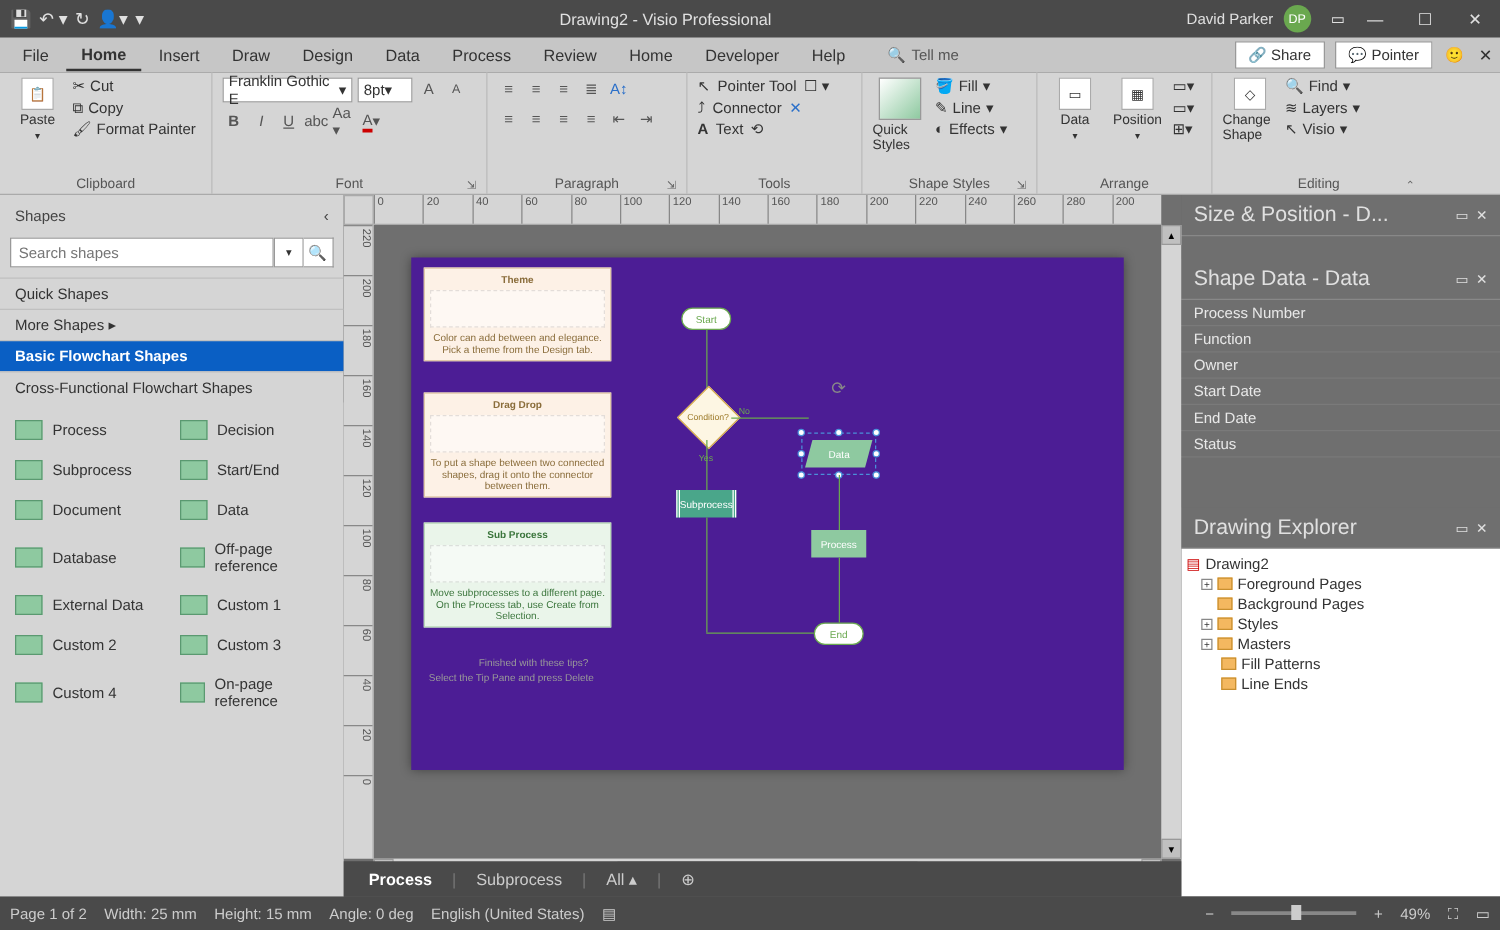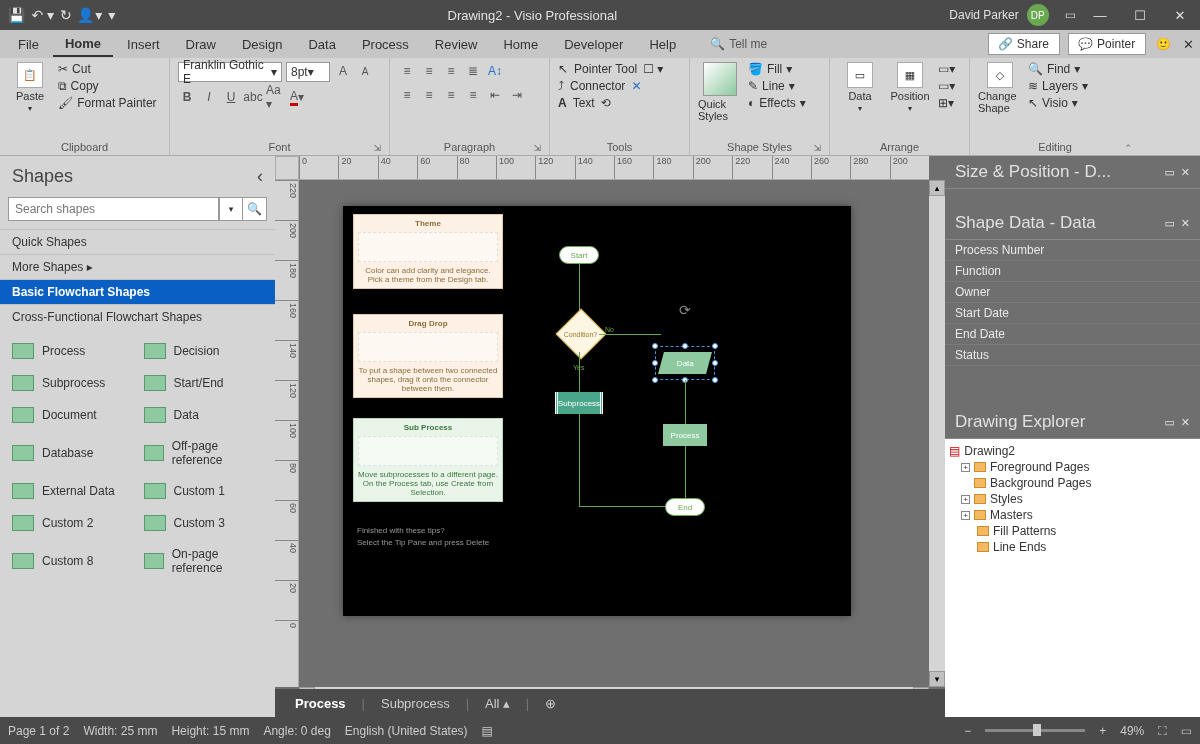--- a/index.html
+++ b/index.html
@@ -29,21 +29,21 @@
 .bigbtn .ico { width: 26px; height: 26px; background: #fff; border: 1px solid #aaa; display: flex; align-items: center; justify-content: center; }
 .smallrow { display: flex; flex-direction: column; gap: 3px; font-size: 12px; }
 .smallrow div { display: flex; align-items: center; gap: 4px; cursor: pointer; }
 .fontbox { background: #fff; border: 1px solid #999; height: 20px; padding: 0 4px; font-size: 12px; display: flex; align-items: center; }
 .fontrow { display: flex; gap: 4px; }
 .ribico { width: 18px; height: 18px; display: flex; align-items: center; justify-content: center; font-size: 12px; cursor: pointer; color: #555; }
 .stylesbox { width: 34px; height: 34px; background: linear-gradient(135deg,#fff,#8ec9a0); border: 1px solid #999; }
 
 .workarea { display: flex; height: 561px; }
 .shapes-pane { width: 275px; background: #d5d5d5; display: flex; flex-direction: column; color: #333; }
-.shapes-pane .header { display: flex; align-items: center; justify-content: space-between; padding: 10px 12px; font-size: 18px; color: #444; }
+.shapes-pane .header { display: flex; align-items: center; justify-content: space-between; padding: 10px 12px; font-size: 12px; color: #444; }
 .shapes-pane .search { margin: 0 8px 8px 8px; display: flex; }
 .shapes-pane .search input { flex: 1; height: 24px; border: 1px solid #999; padding: 0 6px; font-size: 12px; background: #fff; }
 .shapes-pane .search span { width: 24px; height: 24px; border: 1px solid #999; border-left: none; background: #fff; display: flex; align-items: center; justify-content: center; cursor: pointer; }
 .stencil-list div { padding: 5px 12px; font-size: 12px; cursor: pointer; border-top: 1px solid #c0c0c0; }
 .stencil-list div.sel { background: #0a5fc4; color: #fff; font-weight: 600; }
 .shapegrid { flex: 1; overflow-y: auto; padding: 6px; background: #d5d5d5; }
 .shapegrid .row { display: flex; }
 .shapegrid .cell { width: 50%; display: flex; align-items: center; gap: 8px; padding: 8px 6px; font-size: 12px; cursor: pointer; }
 .shapegrid .cell .sicon { width: 22px; height: 16px; background: #8ec9a0; border: 1px solid #5a9970; }
 
@@ -54,21 +54,21 @@
 .vruler { position: absolute; left: 0; top: 24px; bottom: 30px; width: 24px; background: #d5d5d5; border-right: 1px solid #aaa; display: flex; flex-direction: column; font-size: 9px; color: #555; }
 .vruler span { height: 40px; border-top: 1px solid #888; writing-mode: vertical-rl; padding-top: 2px; }
 .vscroll { position: absolute; right: 0; top: 24px; bottom: 30px; width: 16px; background: #d5d5d5; }
 .vscroll .arrow { height: 16px; background: #c0c0c0; border: 1px solid #999; cursor: pointer; display: flex; align-items: center; justify-content: center; font-size: 9px; }
 .vscroll .arrow.bottom { position: absolute; bottom: 0; width: 100%; }
 .hscroll-row { position: absolute; left: 24px; right: 16px; bottom: 14px; height: 16px; background: #d5d5d5; display: flex; }
 .hscroll-row .arrow { width: 16px; background: #c0c0c0; border: 1px solid #999; cursor: pointer; display: flex; align-items: center; justify-content: center; font-size: 9px; }
 .hscroll-row .track { flex: 1; background: #d5d5d5; position: relative; }
 .hscroll-row .thumb { position: absolute; left: 30%; width: 40%; top: 2px; bottom: 2px; background: #aaa; cursor: pointer; }
 
-.canvas { position: absolute; left: 68px; top: 50px; width: 508px; height: 410px; background: #000000; box-shadow: 0 0 8px rgba(0,0,0,0.4); }
+.canvas { position: absolute; left: 54px; top: 50px; width: 570px; height: 410px; background: #4c1d95; box-shadow: 0 0 8px rgba(0,0,0,0.4); }
 .canvas .tipcard { position: absolute; left: 10px; width: 150px; background: #fdf1e6; border: 1px solid #e0c8a8; font-size: 8px; color: #8a6d3b; text-align: center; padding: 4px; }
 .canvas .tipcard.green { background: #eaf5ea; border-color: #b8d8b8; color: #3c763d; }
 .canvas .tipcard .tc-title { font-weight: 600; margin-bottom: 4px; }
 .canvas .tipcard .tc-img { height: 30px; margin: 4px auto; background: rgba(255,255,255,0.5); border: 1px dashed rgba(0,0,0,0.1); }
 .canvas .flowshape { position: absolute; font-size: 8px; display: flex; align-items: center; justify-content: center; }
 .canvas .startend { width: 40px; height: 18px; border: 1px solid #6aa84f; border-radius: 9px; color: #6aa84f; background: #fff; }
 .canvas .decision { width: 36px; height: 36px; transform: rotate(45deg); border: 1px solid #d4a84a; background: #fdf6e3; }
 .canvas .decision span { transform: rotate(-45deg); font-size: 7px; color: #9c7a2a; }
 .canvas .subproc { width: 48px; height: 22px; background: #4aa68a; color: #fff; border-left: 3px double #fff; border-right: 3px double #fff; }
 .canvas .procbox { width: 44px; height: 22px; background: #8ec9a0; color: #fff; }
@@ -360,21 +360,21 @@
             <span>Custom 2</span>
           </div>
           <div class="cell">
             <div class="sicon"></div>
             <span>Custom 3</span>
           </div>
         </div>
         <div class="row">
           <div class="cell">
             <div class="sicon"></div>
-            <span>Custom 8</span>
+            <span>Custom 4</span>
           </div>
           <div class="cell">
             <div class="sicon"></div>
             <span>On-page reference</span>
           </div>
         </div>
       </div>
   </div>
 
   <div class="canvas-wrap">
@@ -421,33 +421,33 @@
           <div class="thumb"></div>
         </div>
       <div class="arrow">▸</div>
     </div>
 
     <div class="canvas">
 
       <div class="tipcard" style="top:8px;">
         <div class="tc-title">Theme</div>
         <div class="tc-img"></div>
-        <div>Color can add clarity and elegance. Pick a theme from the Design tab.</div>
+        <div>Color can add between and elegance. Pick a theme from the Design tab.</div>
       </div>
       <div class="tipcard" style="top:108px;">
         <div class="tc-title">Drag Drop</div>
         <div class="tc-img"></div>
         <div>To put a shape between two connected shapes, drag it onto the connector between them.</div>
       </div>
       <div class="tipcard green" style="top:212px;">
         <div class="tc-title">Sub Process</div>
         <div class="tc-img"></div>
         <div>Move subprocesses to a different page. On the Process tab, use Create from Selection.</div>
       </div>
-      <div class="tipstext" style="top:320px;">Finished with these tips?</div>
+      <div class="tipstext" style="top:320px;margin-left:40px;">Finished with these tips?</div>
       <div class="tipstext" style="top:332px;">Select the Tip Pane and press Delete</div>
 
       <div class="flowshape startend" style="left:216px; top:40px;">
           <span>Start</span>
         </div>
       <div class="conn" style="left:236px; top:58px; height:52px;"></div>
       <div class="flowshape decision" style="left:220px; top:110px;">
           <span>Condition?</span>
         </div>
       <div style="position:absolute; left:230px; top:158px; font-size:7px; color:#6aa84f;">Yes</div>

